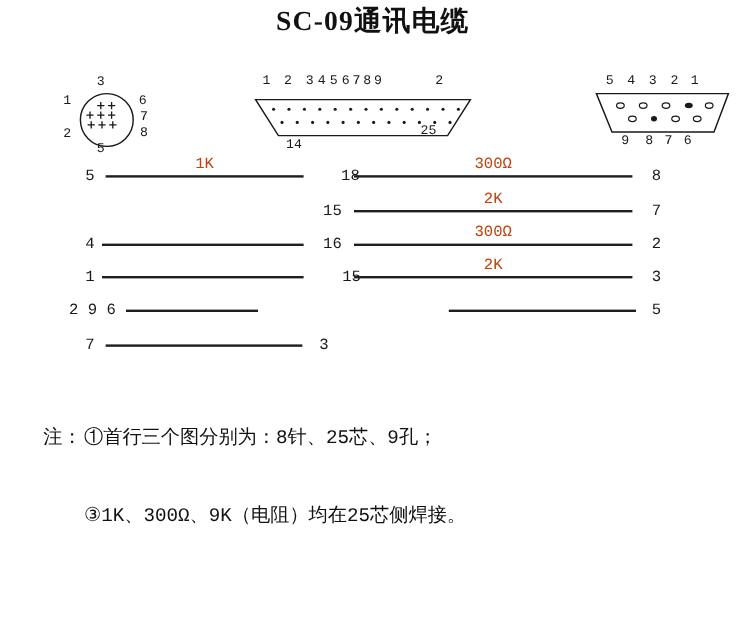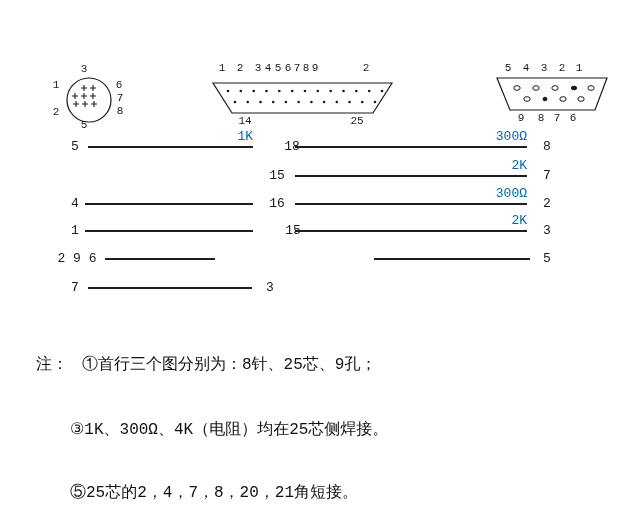--- a/index.html
+++ b/index.html
@@ -16,35 +16,36 @@
   .clabel {
     position:absolute; font-size:11px; line-height:13px; color:#1a1a1a;
     transform:translateX(-50%); white-space:nowrap;
   }
   .num {
     position:absolute; font-size:13px; line-height:16px; color:#1a1a1a;
     transform:translateX(-50%); white-space:nowrap;
   }
   .wire { position:absolute; height:2px; background:#1f1f1f; }
   .wlabel {
-    position:absolute; font-size:13px; line-height:14px; color:#0369a1;
-    text-align:right; white-space:nowrap;
+    position:absolute; font-size:13px; line-height:14px; color:#c2410c;
+    text-align:center; white-space:nowrap;
   }
   .note {
     position:absolute; font-size:16px; line-height:20px; color:#111;
     font-family:"Liberation Mono","DejaVu Sans Mono",monospace;
     white-space:nowrap;
   }
   svg.shapes { position:absolute; left:0; top:0; }
 </style>
 </head>
 <body>
 
 <div class="canvas">
 
+  <div class="title">SC-09通讯电缆</div>
 
   <svg class="shapes" width="621" height="525" viewBox="0 0 621 525">
 
     <g>
       <circle cx="89" cy="100" r="22" fill="none" stroke="#1a1a1a" stroke-width="1.2"></circle>
       <path d="M81 88h6M84 85v6 M90 88h6M93 85v6 M72 96h6M75 93v6 M81 96h6M84 93v6 M90 96h6M93 93v6 M73 104h6M76 101v6 M82 104h6M85 101v6 M91 104h6M94 101v6" stroke="#1a1a1a" stroke-width="1.1" fill="none"></path>
     </g>
 
     <g>
       <polygon points="213,83 392,83 373,113 232,113" fill="none" stroke="#1a1a1a" stroke-width="1.2"></polygon>
@@ -105,21 +106,21 @@
   <div class="clabel" style="left:240px;top:62px">2</div>
   <div class="clabel" style="left:258px;top:62px">3</div>
   <div class="clabel" style="left:268px;top:62px">4</div>
   <div class="clabel" style="left:278px;top:62px">5</div>
   <div class="clabel" style="left:288px;top:62px">6</div>
   <div class="clabel" style="left:297px;top:62px">7</div>
   <div class="clabel" style="left:306px;top:62px">8</div>
   <div class="clabel" style="left:315px;top:62px">9</div>
   <div class="clabel" style="left:366px;top:62px">2</div>
   <div class="clabel" style="left:245px;top:115px">14</div>
-  <div class="clabel" style="left:357px;top:115px">25</div>
+  <div class="clabel" style="left:357px;top:104px">25</div>
 
   <div class="clabel" style="left:508px;top:62px">5</div>
   <div class="clabel" style="left:526px;top:62px">4</div>
   <div class="clabel" style="left:544px;top:62px">3</div>
   <div class="clabel" style="left:562px;top:62px">2</div>
   <div class="clabel" style="left:579px;top:62px">1</div>
   <div class="clabel" style="left:521px;top:112px">9</div>
   <div class="clabel" style="left:541px;top:112px">8</div>
   <div class="clabel" style="left:557px;top:112px">7</div>
   <div class="clabel" style="left:573px;top:112px">6</div>
@@ -154,17 +155,16 @@
   <div class="num" style="left:77px;top:251px">2 9 6</div>
   <div class="wire" style="left:105px;top:258px;width:110px"></div>
   <div class="wire" style="left:374px;top:258px;width:156px"></div>
   <div class="num" style="left:547px;top:251px">5</div>
 
   <div class="num" style="left:75px;top:280px">7</div>
   <div class="wire" style="left:88px;top:287px;width:164px"></div>
   <div class="num" style="left:270px;top:280px">3</div>
 
   <div class="note" style="left:36px;top:355px">注：</div>
-  <div class="note" style="left:82px;top:355px">①首行三个图分别为：8针、25芯、9孔；</div>
-  <div class="note" style="left:70px;top:420px">③1K、300Ω、4K（电阻）均在25芯侧焊接。</div>
-  <div class="note" style="left:70px;top:483px">⑤25芯的2，4，7，8，20，21角短接。</div>
+  <div class="note" style="left:70px;top:355px">①首行三个图分别为：8针、25芯、9孔；</div>
+  <div class="note" style="left:70px;top:420px">③1K、300Ω、9K（电阻）均在25芯侧焊接。</div>
 
 </div>
 
 </body></html>

